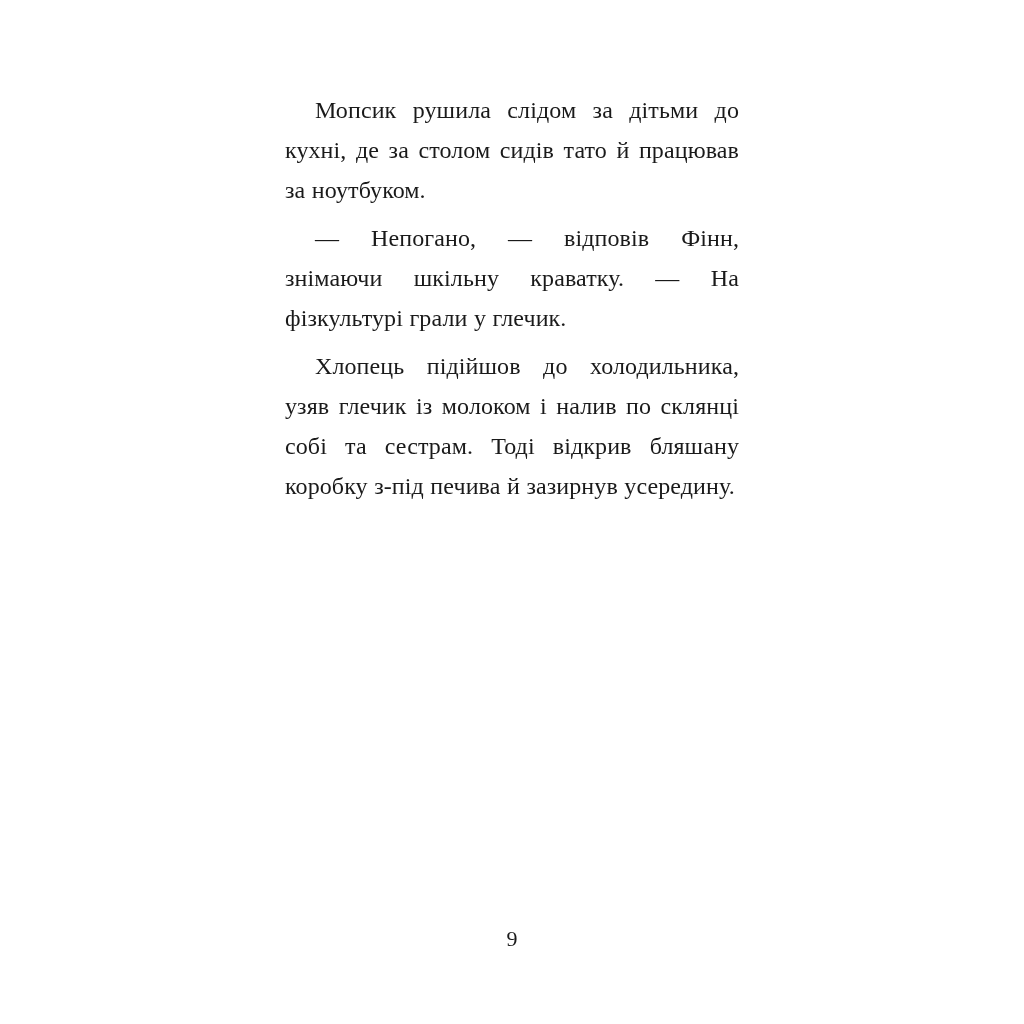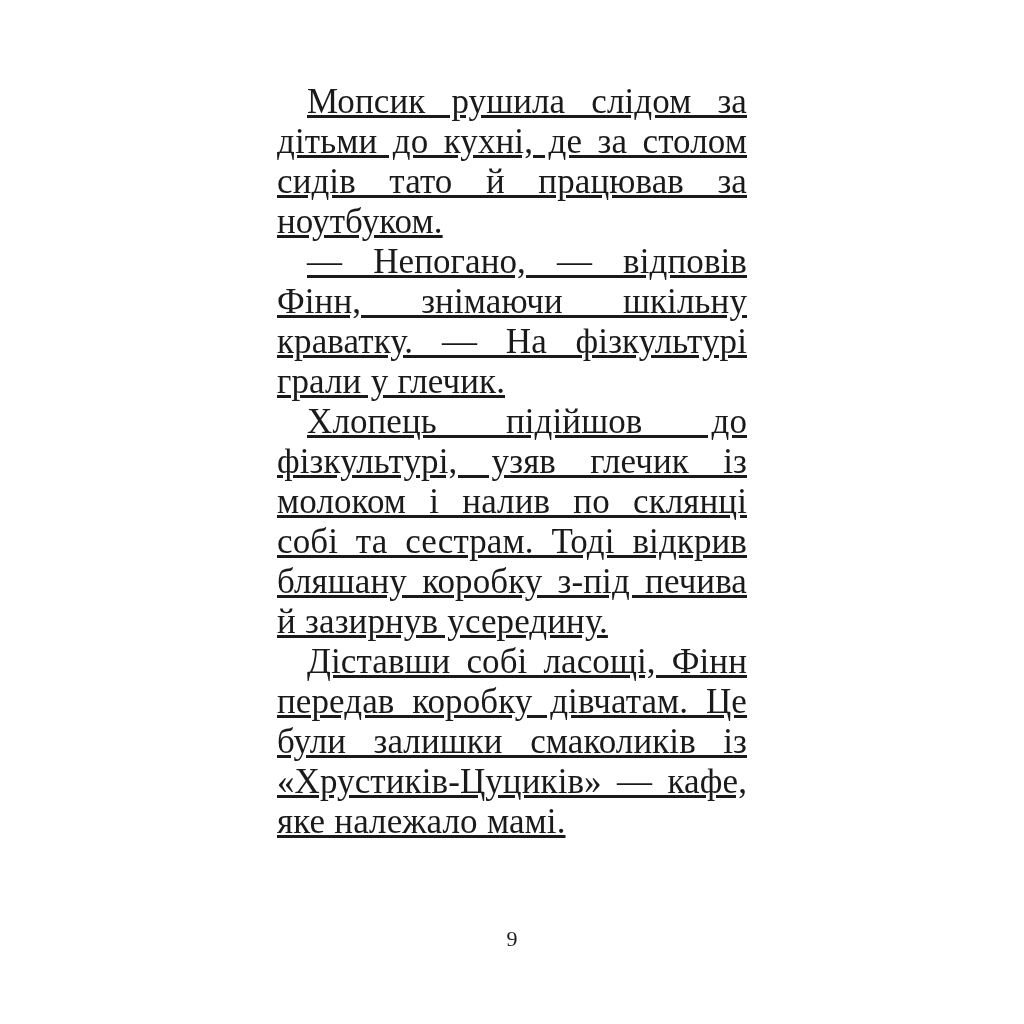--- a/index.html
+++ b/index.html
@@ -25,30 +25,29 @@
   }
 
   .text-column {
     position: absolute;
     left: 277px;
     top: 82px;
     width: 470px;
   }
 
   .para {
-    margin: 0;
+    margin: 8px;
     text-align: justify;
     text-justify: inter-word;
     text-indent: 30px;
-    font-size: 35px;
+    font-size: 24px;
     line-height: 40px;
     letter-spacing: 0.1px;
     word-spacing: 0.4px;
     hyphens: manual;
-    text-decoration: underline;
     -webkit-hyphens: manual;
   }
 
   
   .para:last-of-type {
     margin-bottom: 0;
   }
 
   .page-number {
     position: absolute;
@@ -63,19 +62,18 @@
   }
 </style>
 </head>
 <body>
 
 <div class="page">
 
   <div class="text-column">
     <p class="para">Мопсик рушила слідом за дітьми до кухні, де за столом сидів тато й працював за ноутбуком.</p>
     <p class="para">— Непогано, — відповів Фінн, знімаючи шкільну краватку. — На фізкультурі грали у глечик.</p>
-    <p class="para">Хлопець підійшов до фізкультурі, узяв глечик із молоком і налив по склянці собі та сестрам. Тоді відкрив бляшану коробку з-під печива й зазирнув усередину.</p>
-    <p class="para">Діставши собі ласощі, Фінн передав коробку дівчатам. Це були залишки смаколиків із «Хрустиків-Цуциків» — кафе, яке належало мамі.</p>
+    <p class="para">Хлопець підійшов до холодильника, узяв глечик із молоком і налив по склянці собі та сестрам. Тоді відкрив бляшану коробку з-під печива й зазирнув усередину.</p>
   </div>
 
   <div class="page-number">9</div>
 
 </div>
 
 </body></html>

